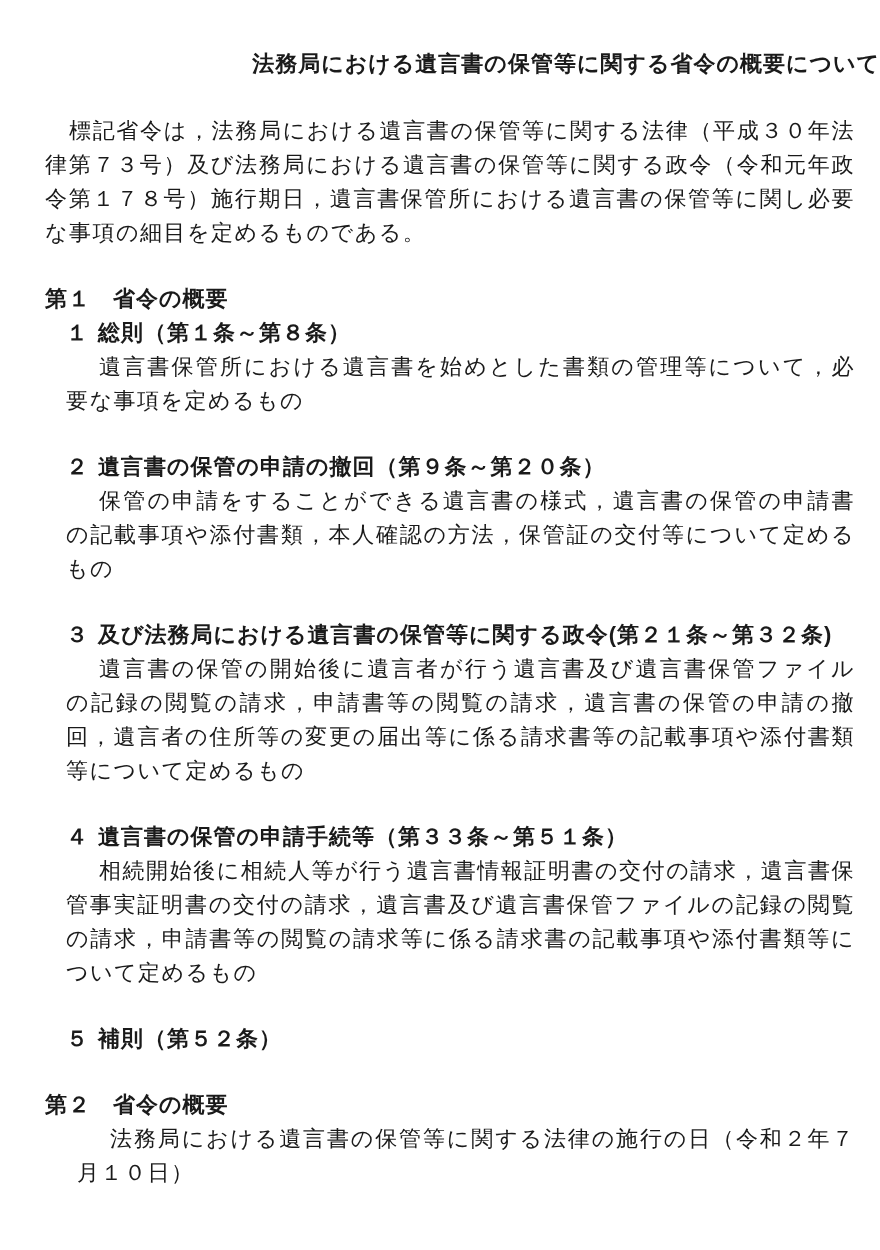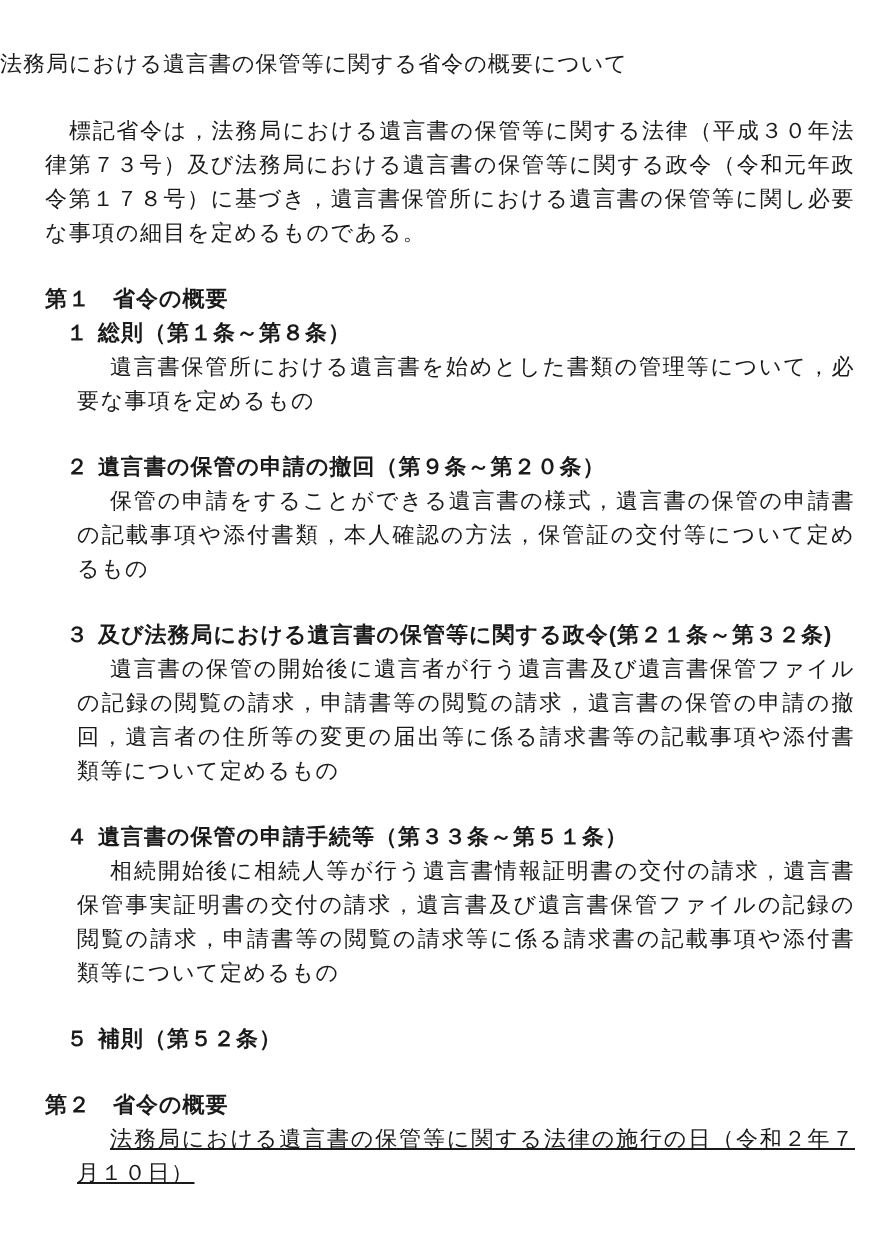--- a/index.html
+++ b/index.html
@@ -11,23 +11,23 @@
     color: #1a1a1a;
     font-family: "Liberation Serif", serif;
     font-size: 22px;
     line-height: 34px;
     letter-spacing: 1.5px;
   }
   .doc { width: 880px; height: 1250px; }
 
   .doc-title {
     margin-top: 50px;
-    text-align: left;
+    text-align: right;
     font-family: "Liberation Sans", sans-serif;
-    font-weight: normal;
+    font-weight: bold;
     font-size: 22px;
     line-height: 28px;
     letter-spacing: 1px;
   }
 
   .intro {
     margin: 36px 25px 0 45px;
     text-indent: 24px;
     text-align: justify;
   }
@@ -49,40 +49,38 @@
   .item-head {
     display: flex;
     font-family: "Liberation Sans", sans-serif;
     font-weight: bold;
     white-space: nowrap;
     letter-spacing: 1px;
   }
   .item-num { width: 32px; flex: 0 0 auto; }
 
   .item-body {
-    margin-left: 11px;
     text-indent: 33px;
     text-align: justify;
   }
 
   .sec-body {
     margin-left: 32px;
     text-indent: 33px;
     text-align: justify;
-    text-decoration: underline;
   }
 </style>
 </head>
 <body>
 
 <main class="doc">
 
   <h1 class="doc-title">法務局における遺言書の保管等に関する省令の概要について</h1>
 
-  <p class="intro">標記省令は，法務局における遺言書の保管等に関する法律（平成３０年法律第７３号）及び法務局における遺言書の保管等に関する政令（令和元年政令第１７８号）に基づき，遺言書保管所における遺言書の保管等に関し必要な事項の細目を定めるものである。</p>
+  <p class="intro">標記省令は，法務局における遺言書の保管等に関する法律（平成３０年法律第７３号）及び法務局における遺言書の保管等に関する政令（令和元年政令第１７８号）施行期日，遺言書保管所における遺言書の保管等に関し必要な事項の細目を定めるものである。</p>
 
   <section class="section">
     <div class="sec-head">
       <span class="sec-num">第１</span>
       <span>省令の概要</span>
     </div>
 
     <div class="item">
       <div class="item-head">
         <span class="item-num">１</span>

